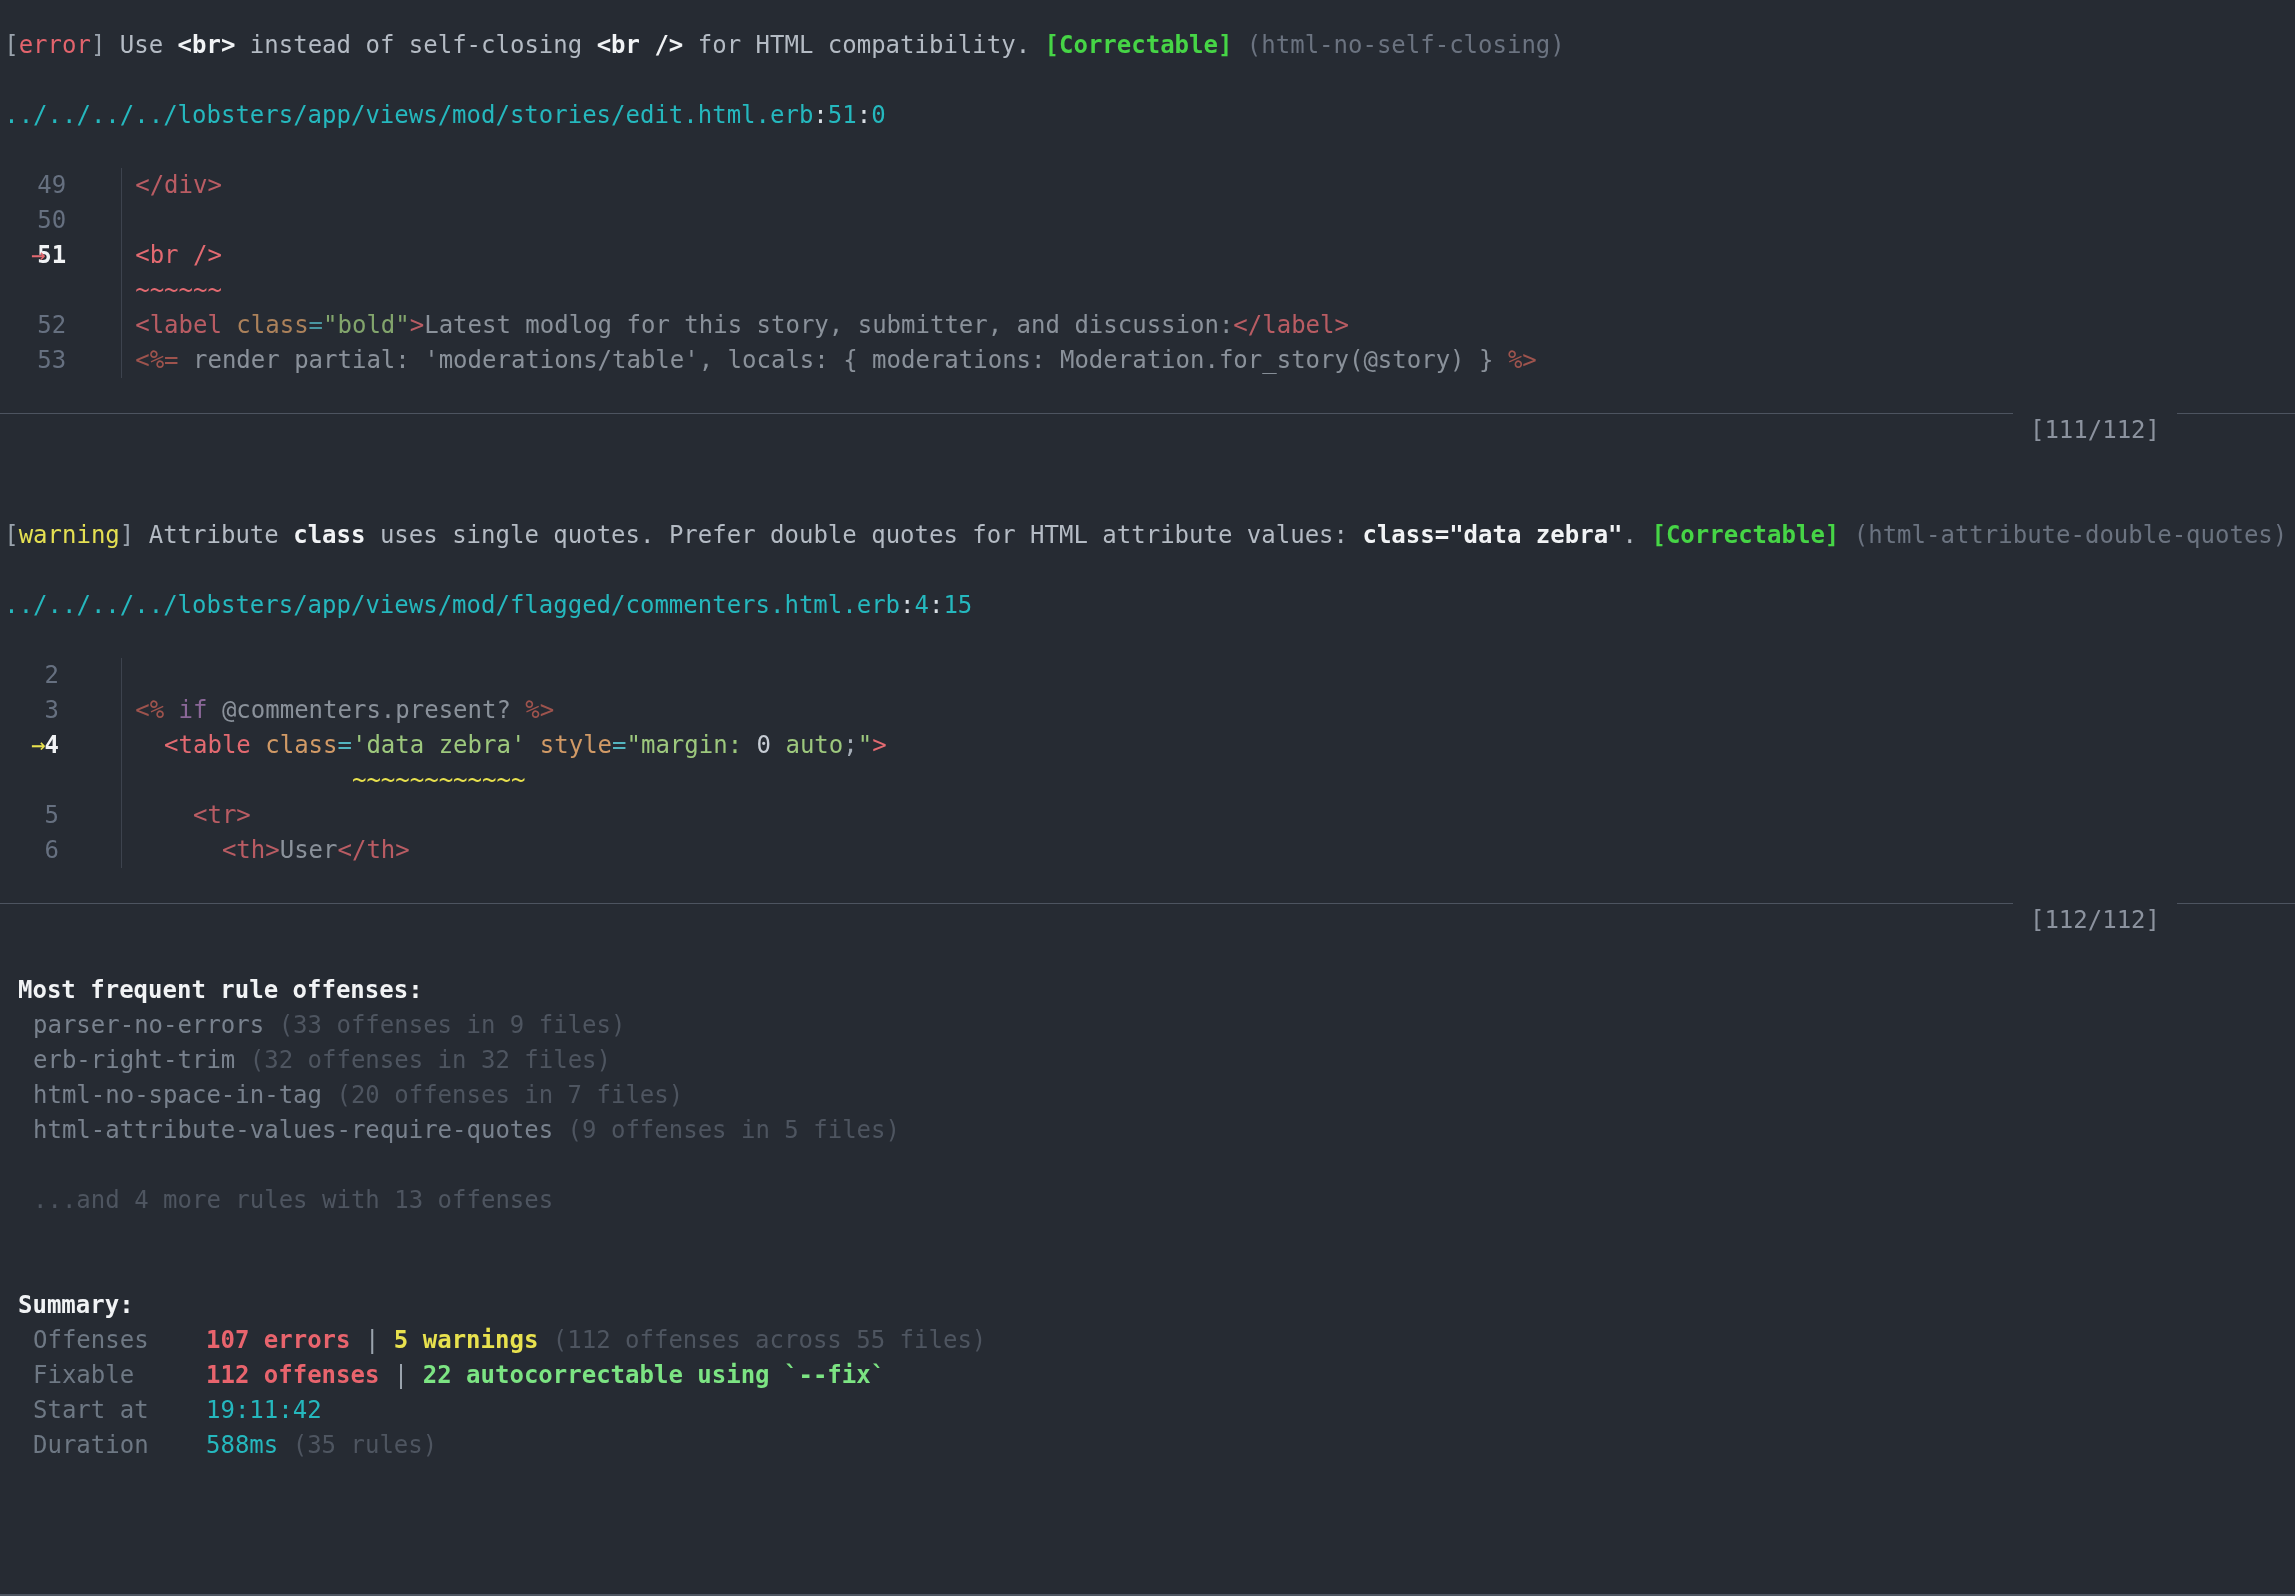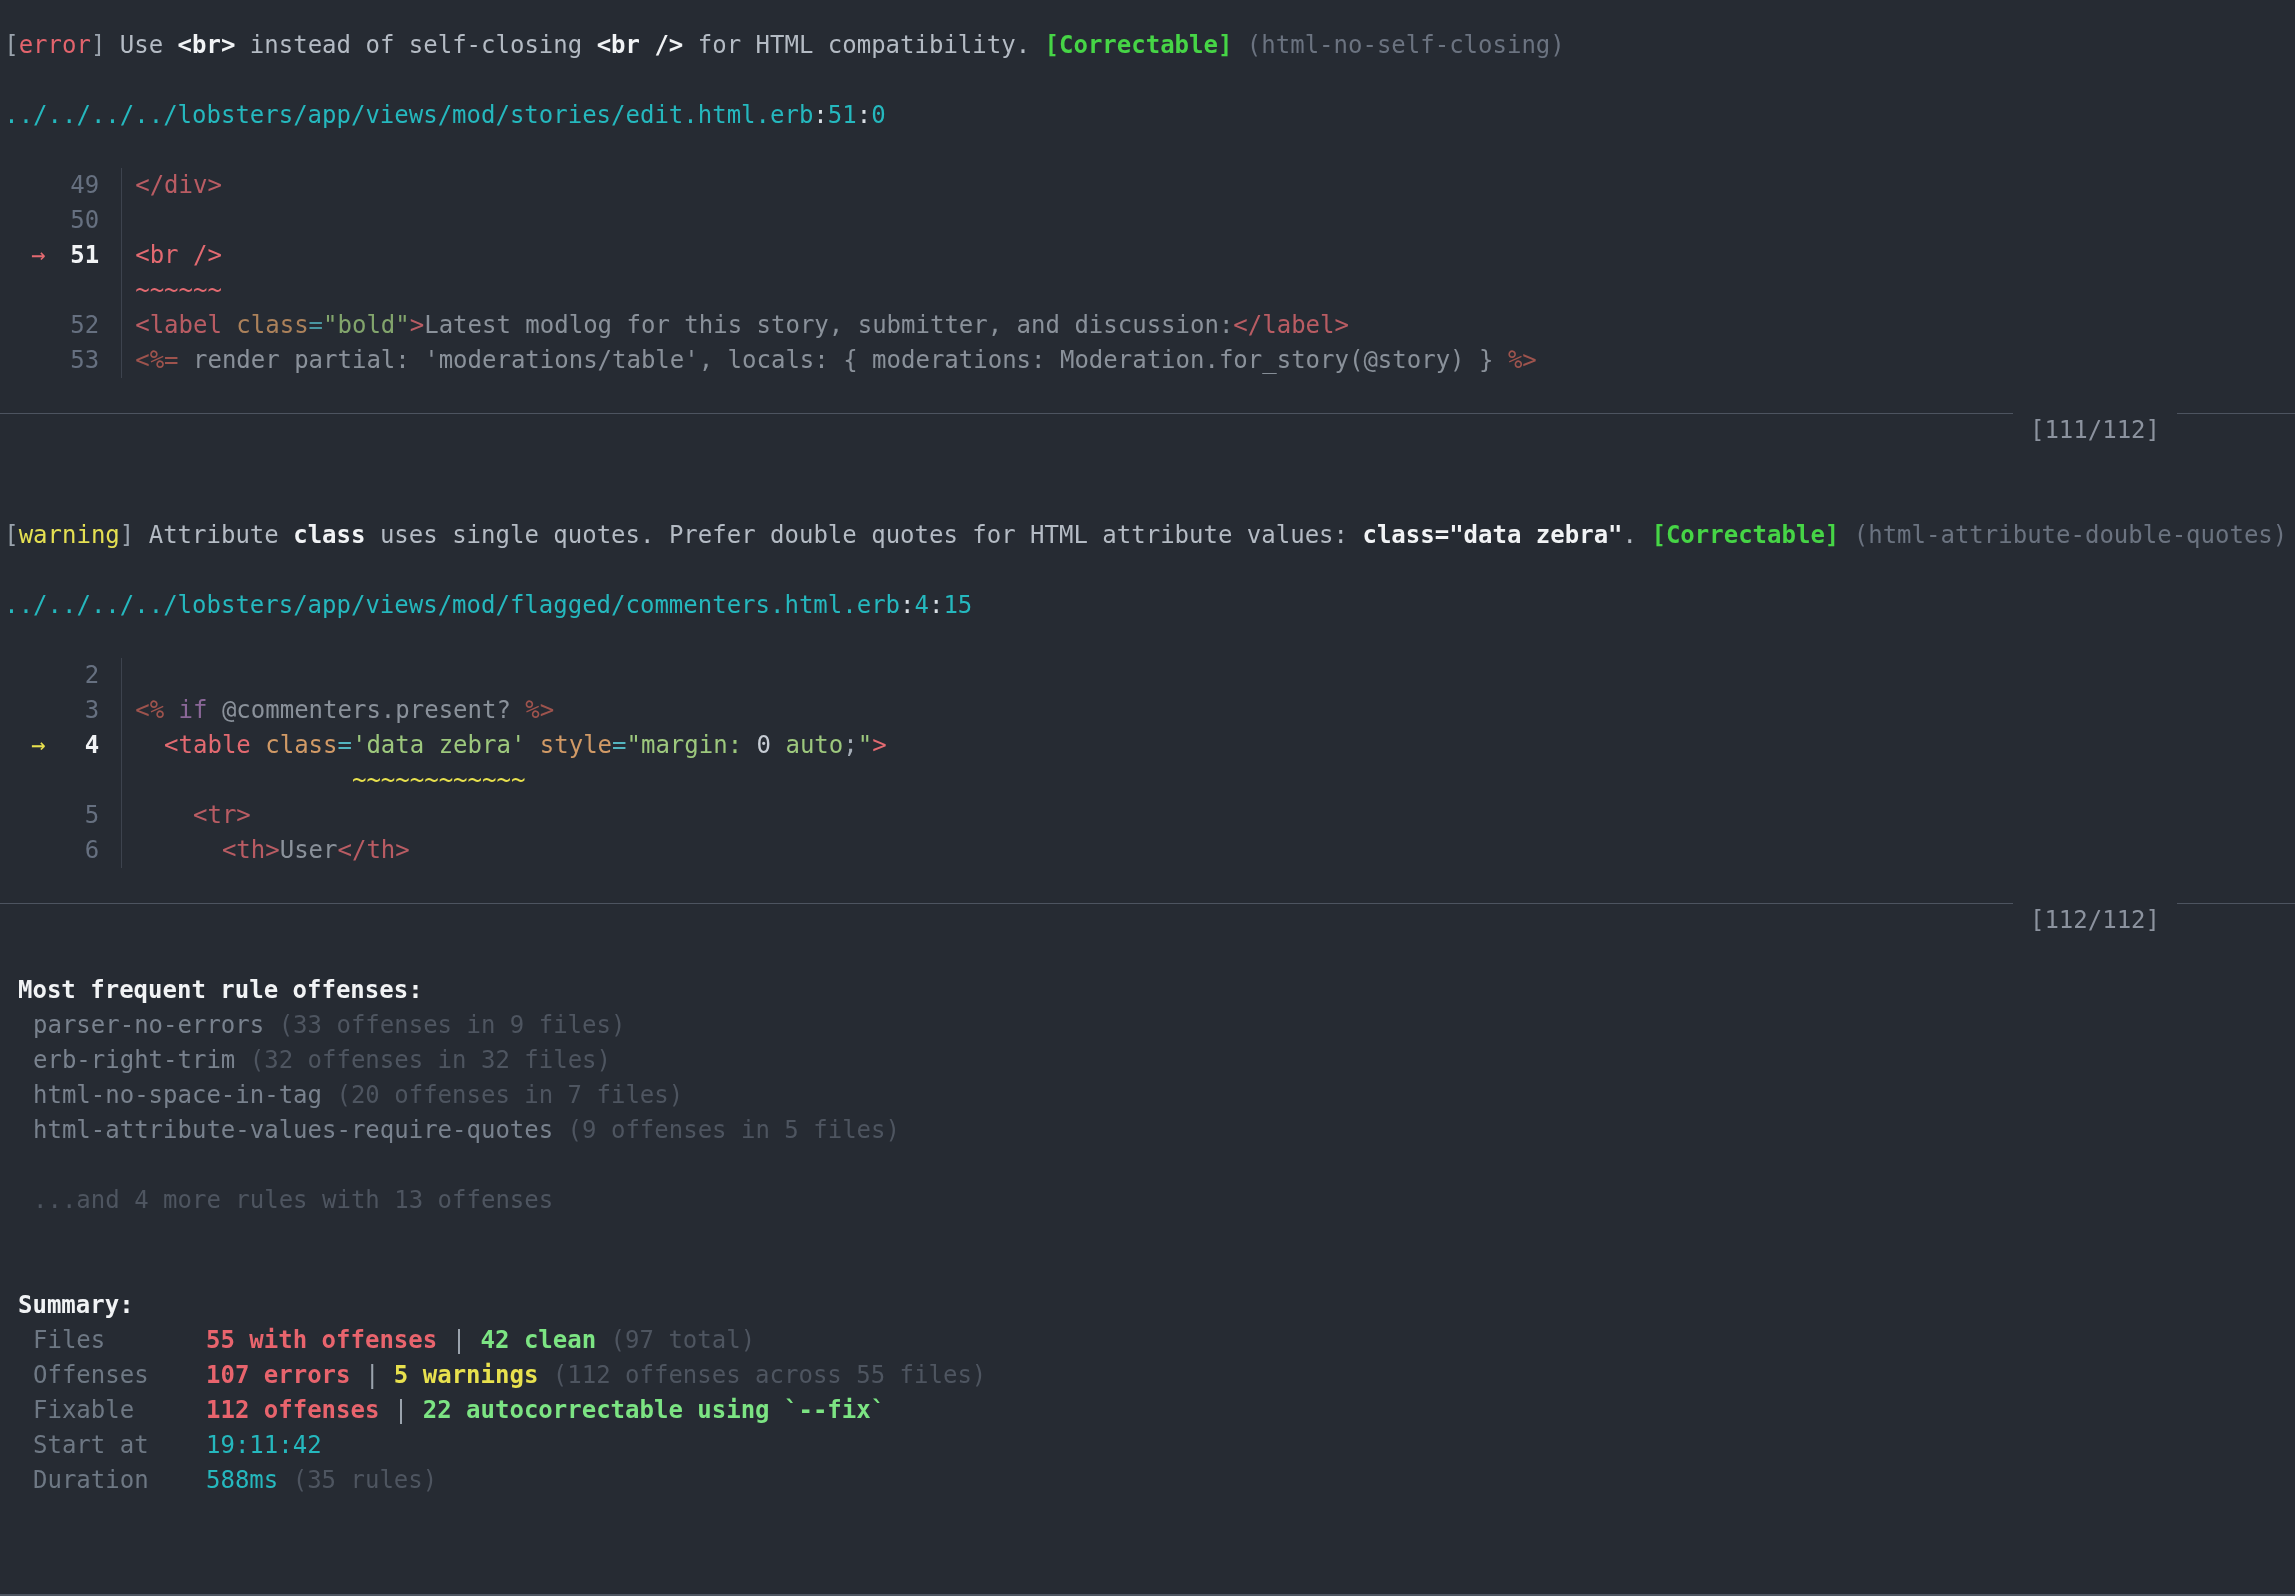--- a/index.html
+++ b/index.html
@@ -31,21 +31,21 @@
 .eq{color:#53b5c0}
 .str{color:#9dc87d}
 .erb{color:#c05f55}
 .kw{color:#a678b5}
 .lit{color:#c6ccd4}
 .txt{color:#a6aeb8}
 .yel{color:#e8e14e}
 .rulename{color:#79828e}
 .slabel{display:inline-block;width:173px;color:#6e7884}
 .crow{padding-left:4.2px}
-.lnum{display:inline-block;width:95px;text-align:right;color:#667080}
+.lnum{display:inline-block;width:95px;text-align:center;color:#667080}
 .focus .lnum{color:#f1f3f5;font-weight:bold}
 .gbar{position:absolute;left:121px;top:0;bottom:0;width:1.4px;background:#3d434e}
 .code{margin-left:36px}
 .ctx .code{opacity:.78}
 .arrow{position:absolute;left:31px;top:0}
 .divider{display:flex;height:35px}
 .dl{flex:1 1 auto;height:1.4px;background:#4d5460}
 .dt{padding:0 17px;color:#8c939f}
 .dr{width:118px;height:1.4px;background:#4d5460}
 .botline{position:absolute;left:0;right:0;bottom:1.4px;height:1.4px;background:#4d5460}
@@ -103,21 +103,20 @@
     <div class="r ind2"><span class="rulename">html-no-space-in-tag</span><span class="dim"> (20 offenses in 7 files)</span></div>
     <div class="r ind2"><span class="rulename">html-attribute-values-require-quotes</span><span class="dim"> (9 offenses in 5 files)</span></div>
     <div class="r"></div>
     <div class="r ind2 dim">...and 4 more rules with 13 offenses</div>
     <div class="r"></div>
     <div class="r"></div>
   </div>
 
   <div>
     <div class="r ind1 whtb">Summary:</div>
-    <div class="r ind2"><span class="slabel">Files</span><span class="redb">55 with offenses</span><span class="pipe"> | </span><span class="grns">42 clean</span><span class="dim"> (97 total)</span></div>
     <div class="r ind2"><span class="slabel">Offenses</span><span class="redb">107 errors</span><span class="pipe"> | </span><span class="yelb">5 warnings</span><span class="dim"> (112 offenses across 55 files)</span></div>
     <div class="r ind2"><span class="slabel">Fixable</span><span class="redb">112 offenses</span><span class="pipe"> | </span><span class="grns">22 autocorrectable using `--fix`</span></div>
     <div class="r ind2"><span class="slabel">Start at</span><span class="tea">19:11:42</span></div>
     <div class="r ind2"><span class="slabel">Duration</span><span class="tea">588ms</span><span class="dim"> (35 rules)</span></div>
   </div>
 
 </div>
 
 <div class="botline"></div>
 

